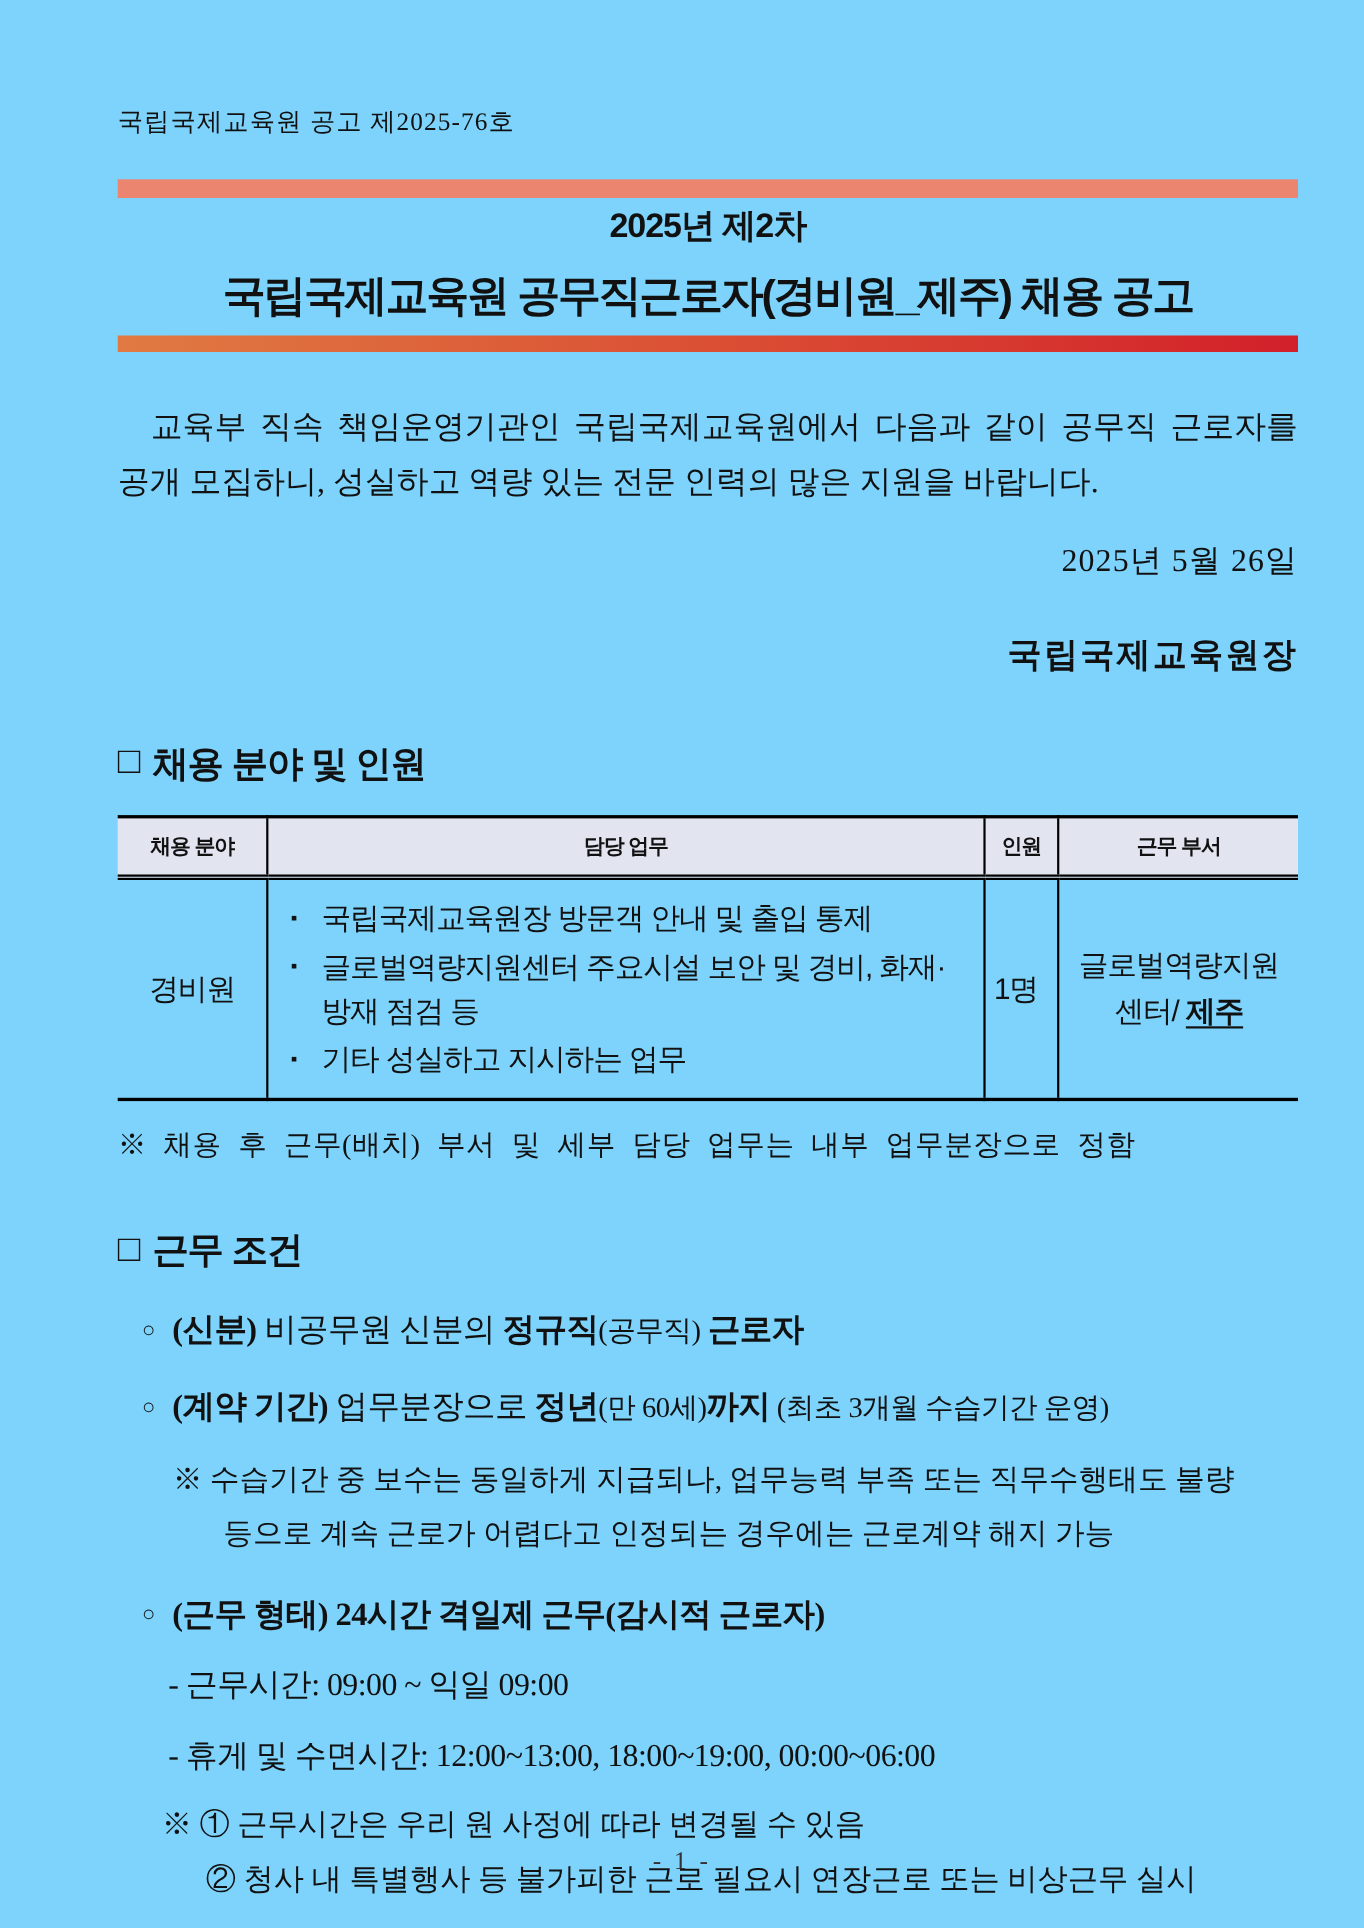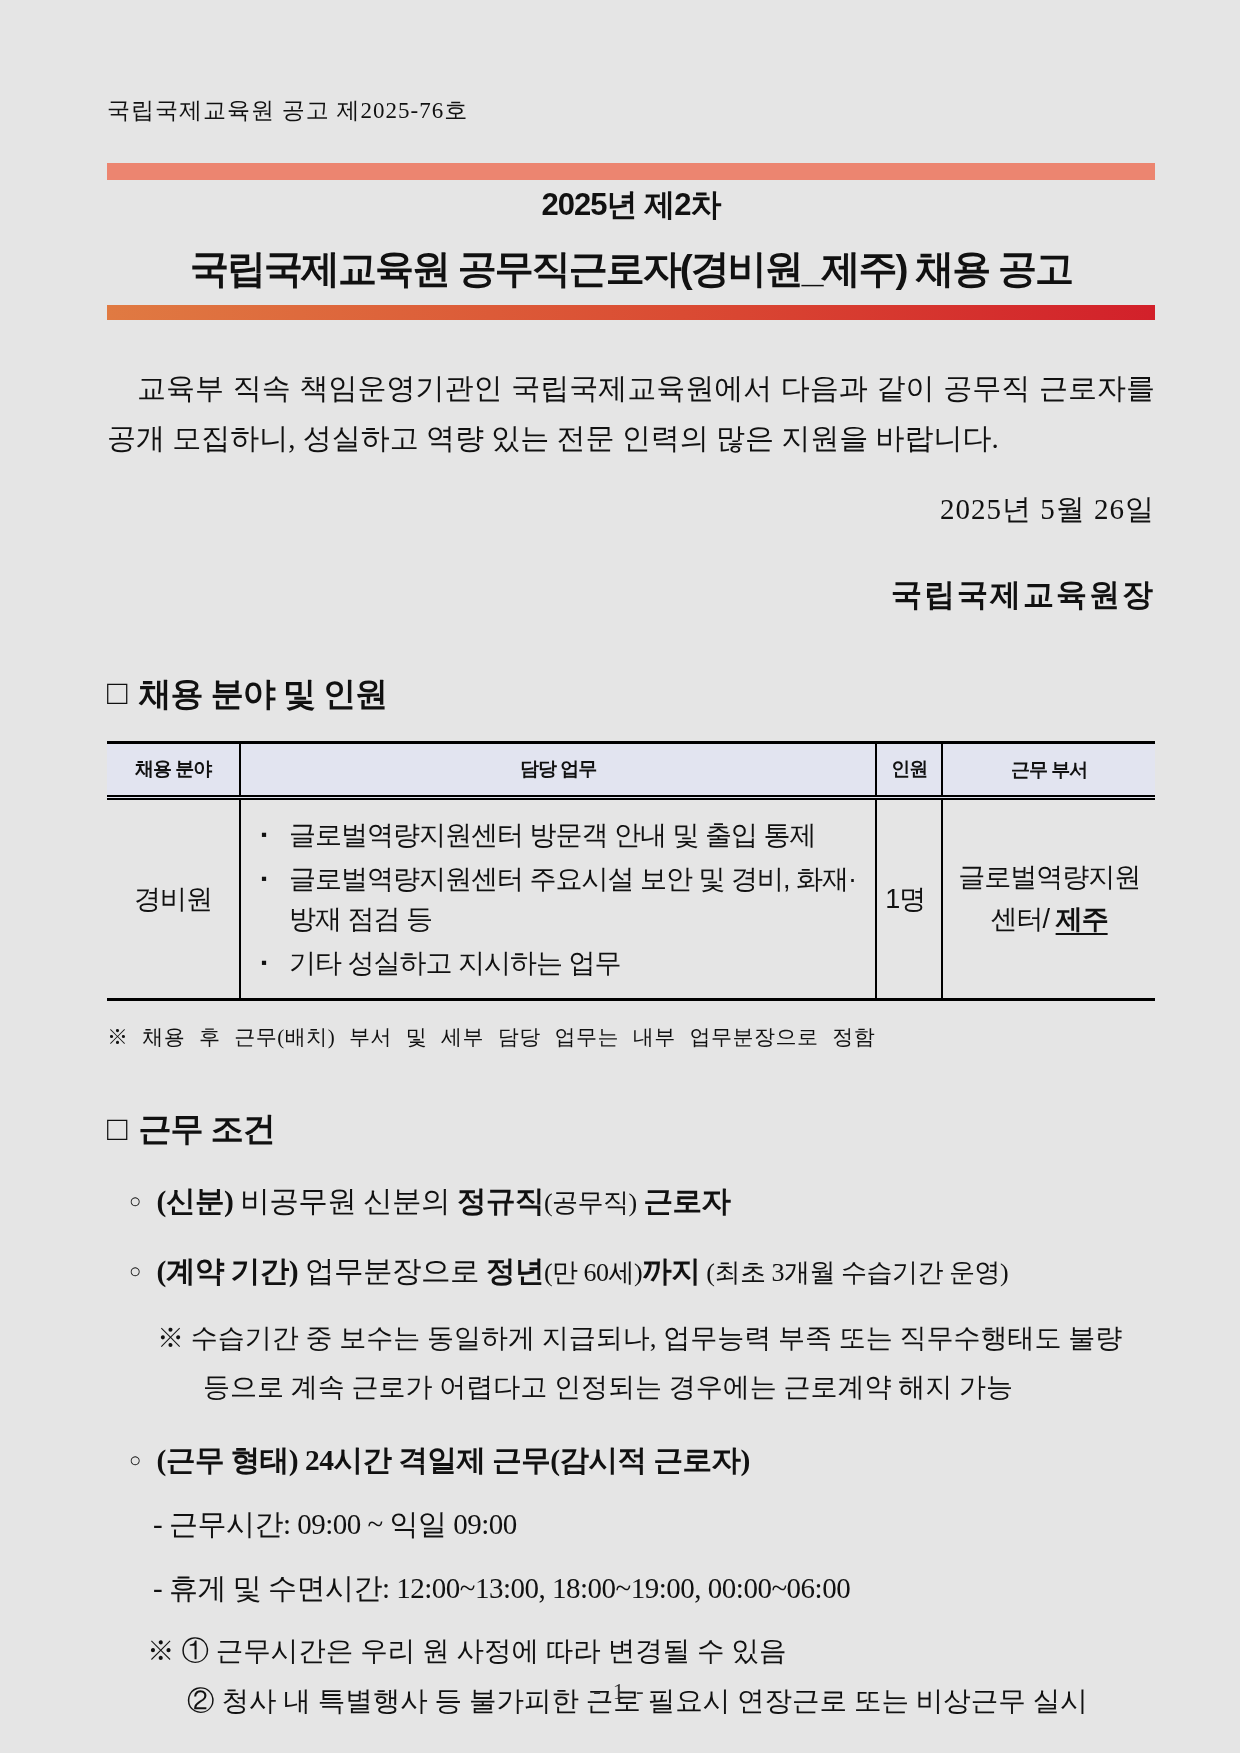--- a/index.html
+++ b/index.html
@@ -1,19 +1,19 @@
 <!DOCTYPE html>
 <html lang="ko"><head>
 <meta charset="utf-8">
 <style>
   * { margin:0; padding:0; box-sizing:border-box; }
   html,body { background:#ffffff; }
   .page {
-    width:1240px; height:1753px; position:relative; background:#e5e5e5;
-    padding:95px 85px 0 107px; overflow:hidden; color:#111;
+    width:1240px; height:1753px; position:relative; background:#7dd3fc;
+    padding:95px 60px 0 107px; overflow:hidden; color:#111;
     font-family:"Liberation Serif", serif;
   }
   .doc-number { font-size:23px; letter-spacing:1px; }
 
   .title-block { margin-top:37px; }
   .bar-top { height:17px; background:#ec8570; }
   .title-line1 {
     margin-top:4px; text-align:center; font-family:"Liberation Sans", sans-serif;
     font-weight:800; font-size:31px; letter-spacing:-1px;
   }
@@ -50,21 +50,21 @@
   .recruit-table td { font-size:27px; padding:12px 8px; vertical-align:middle; letter-spacing:-1px; }
   .col-field { width:12.7%; text-align:center; }
   .col-duty  { width:60.7%; }
   .col-count { width:6.3%; }
   .col-dept  { width:20.3%; text-align:center; line-height:1.55; }
   .duty { display:flex; gap:12px; line-height:1.5; padding-left:12px; margin:3px 0; }
   .duty-marker { font-size:17px; line-height:40px; flex:0 0 16px; }
   .duty-text { flex:1; word-break:keep-all; }
   .em-underline { font-weight:800; text-decoration:underline; text-underline-offset:5px; }
 
-  .table-note { margin-top:22px; font-size:21px; word-spacing:8px; letter-spacing:0.5px; }
+  .table-note { margin-top:22px; font-size:26px; word-spacing:8px; letter-spacing:0.5px; }
 
   .cond { margin-top:28px; }
   .cond-item { margin-top:30px; font-size:29.5px; padding-left:22px; letter-spacing:-0.5px; }
   .circ { font-size:0.68em; margin-right:16px; display:inline-block; transform:translateY(-3px); }
   .b { font-weight:700; }
   .small { font-size:26px; }
   .cond-note {
     margin-top:22px; font-size:27px; line-height:1.8;
     padding-left:96px; text-indent:-46px; word-break:keep-all;
   }
@@ -109,21 +109,21 @@
         <th class="col-count">인원</th>
         <th class="col-dept">근무 부서</th>
       </tr>
     </thead>
     <tbody>
       <tr>
         <td class="col-field">경비원</td>
         <td class="col-duty">
           <div class="duty">
             <span class="duty-marker">▪</span>
-            <span class="duty-text">글로벌역량지원센터 방문객 안내 및 출입 통제</span>
+            <span class="duty-text">국립국제교육원장 방문객 안내 및 출입 통제</span>
           </div>
           <div class="duty">
             <span class="duty-marker">▪</span>
             <span class="duty-text">글로벌역량지원센터 주요시설 보안 및 경비, 화재·방재 점검 등</span>
           </div>
           <div class="duty">
             <span class="duty-marker">▪</span>
             <span class="duty-text">기타 성실하고 지시하는 업무</span>
           </div>
         </td>

